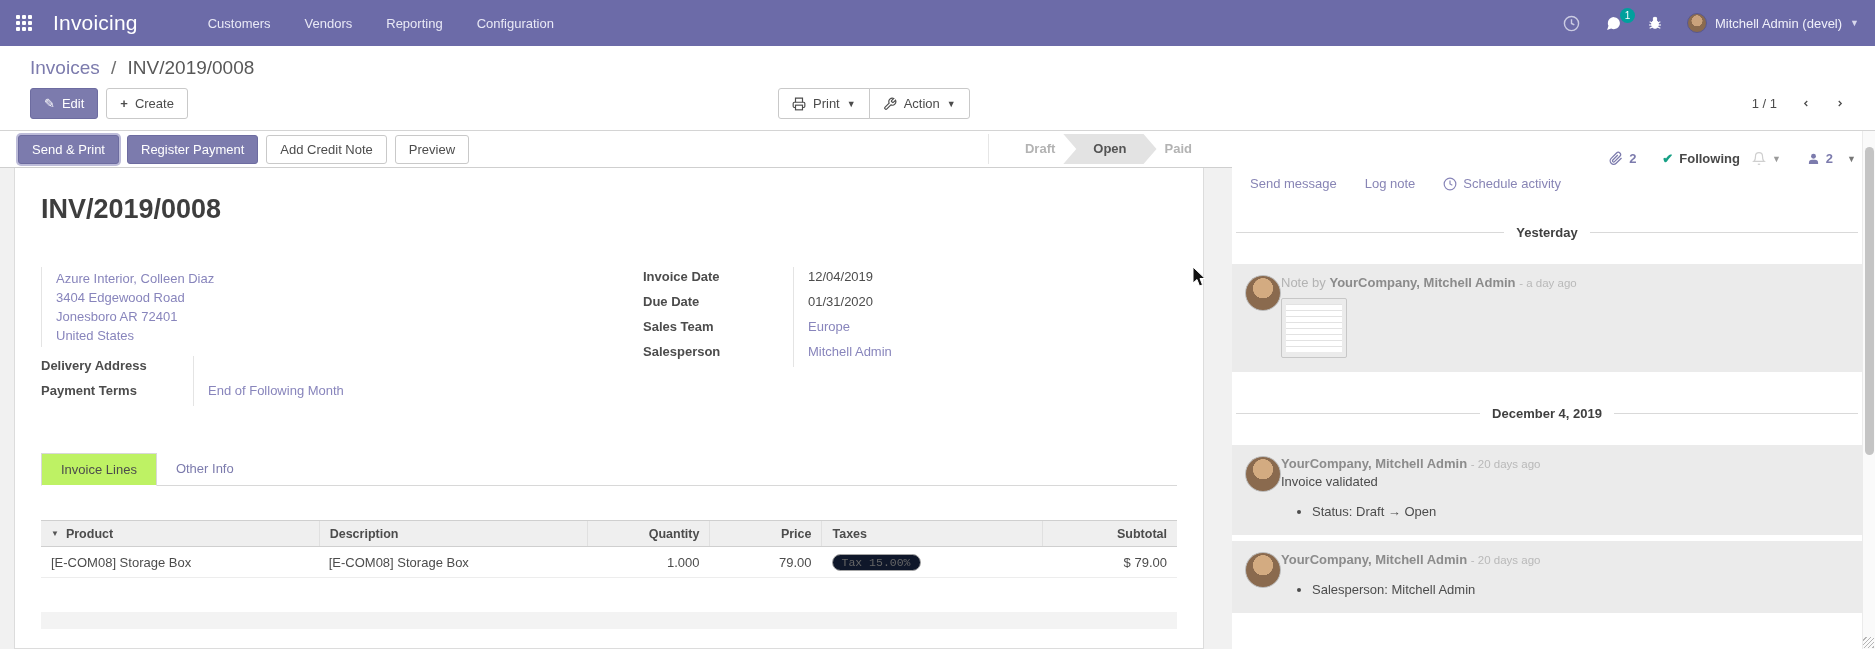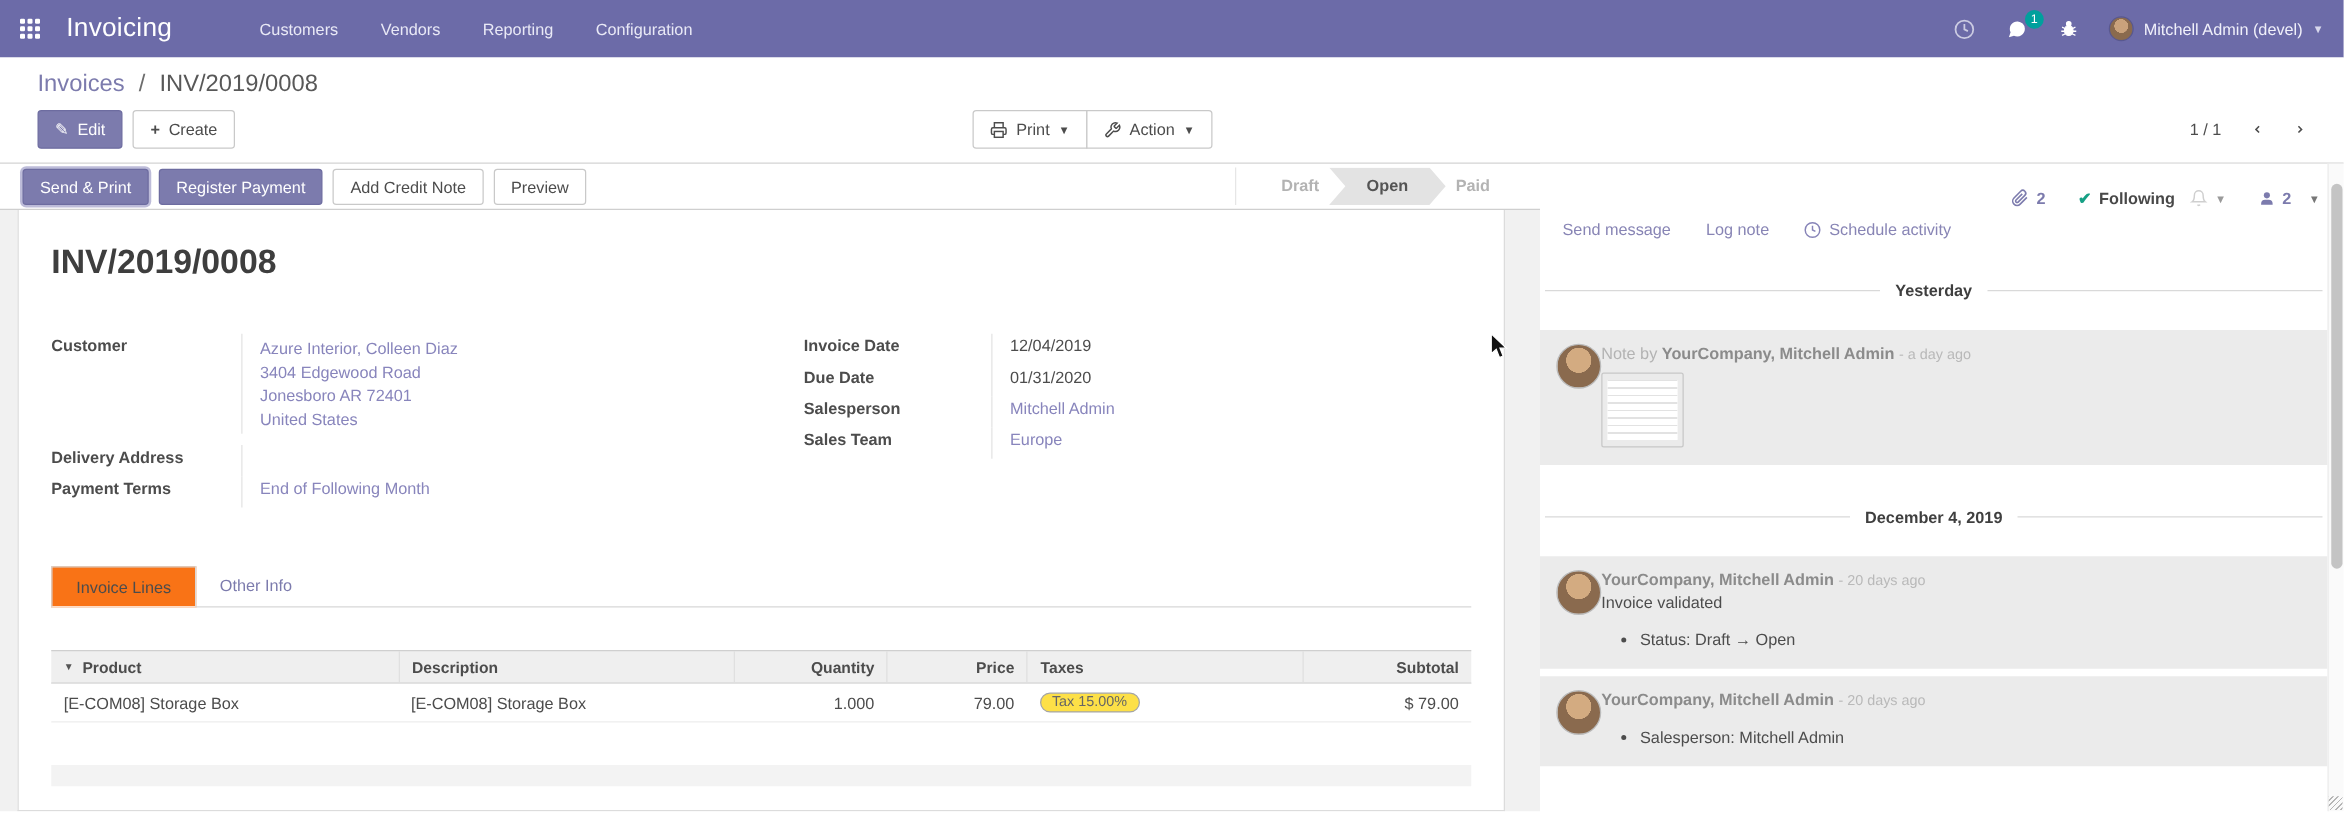--- a/index.html
+++ b/index.html
@@ -62,38 +62,38 @@
   .fval { flex:1; border-left:1px solid #e4e4e4; padding:2px 0 2px 14px; min-height:20px; }
   .fr { min-height:25px; }
   .link { color:#8885bc; cursor:pointer; }
   .dark-val { color:#4c4c4c; }
   .addr-line { line-height:19px; }
   .spacer8 { height:9px; }
 
   
   .tabs { display:flex; margin-top:46px; border-bottom:1px solid #d8d8d8; padding-left:0; }
   .tab { padding:8px 19px; font-size:13px; cursor:pointer; position:relative; top:1px; }
-  .tab.active { background:#f97316; border:1px solid #d8d8d8; border-bottom:1px solid #fff; color:#4c4c4c; }
+  .tab.active { background:#bef264; border:1px solid #d8d8d8; border-bottom:1px solid #fff; color:#4c4c4c; }
   .tab.inactive { color:#7c7bad; }
 
   
   .lines { margin-top:34px; }
   .trow { display:flex; align-items:center; }
   .thead { background:#efefef; border-top:1px solid #cfcfcf; border-bottom:1px solid #cfcfcf; height:27px; font-weight:700; font-size:12.5px; color:#4c4c4c; }
   .thead .tcell + .tcell { border-left:1px solid #e0e0e0; }
   .tcell { padding:0 10px; height:100%; display:flex; align-items:center; }
   .c-product { width:25.4%; }
   .c-desc { width:24.5%; }
   .c-qty { width:11.2%; justify-content:flex-end; }
   .c-price { width:10.2%; justify-content:flex-end; }
   .c-tax { width:16.4%; }
   .c-sub { width:12.3%; justify-content:flex-end;margin-left:41px; }
   .tbody { height:31px; border-bottom:1px solid #ededed; font-size:13px; color:#4c4c4c; background:#fff; }
   .sort-caret { font-size:8px; color:#555; margin-right:7px; }
-  .tax-pill { border:1px solid #a5a5a5; border-radius:20px; padding:1px 9px; font-size:11.5px; color:#666; background:#fde047; white-space:nowrap; }
+  .tax-pill { border:1px solid #a5a5a5; border-radius:20px; padding:1px 9px; font-size:11.5px; color:#666; background:#0f172a; white-space:nowrap;font-family:Liberation Mono, monospace; }
   .stripe { height:17px; background:#f3f3f3; }
   .gap-w1 { height:34px; } .gap-w2 { height:28px; }
 
   
   .follow-row { display:flex; align-items:center; justify-content:flex-end; gap:26px; padding:20px 6px 6px 18px; font-size:13px; }
   .f-item { display:inline-flex; align-items:center; gap:6px; cursor:pointer; }
   .purple-txt { color:#7c7bad; font-weight:700; }
   .following-txt { color:#484848; font-weight:700; }
   .tiny-caret { font-size:9px; color:#9a9a9a; }
   .chat-actions { display:flex; gap:28px; padding:4px 18px 0; font-size:13px; color:#8885b5; }
@@ -255,21 +255,20 @@
       </div>
     </div>
 
     <div class="sheet-bg">
       <div class="sheet">
         <div class="inv-title">INV/2019/0008</div>
 
         <div class="fields">
           <div class="fgroup-left">
             <div class="frow">
-              <div class="flabel">Customer</div>
               <div class="fval">
                 <div class="addr-line link">Azure Interior, Colleen Diaz</div>
                 <div class="addr-line link">3404 Edgewood Road</div>
                 <div class="addr-line link">Jonesboro AR 72401</div>
                 <div class="addr-line link">United States</div>
               </div>
             </div>
             <div class="spacer8"></div>
             <div class="frow fr">
               <div class="flabel">Delivery Address</div>
@@ -284,26 +283,26 @@
           <div class="fgroup-right">
             <div class="frow fr">
               <div class="flabel">Invoice Date</div>
               <div class="fval dark-val">12/04/2019</div>
             </div>
             <div class="frow fr">
               <div class="flabel">Due Date</div>
               <div class="fval dark-val">01/31/2020</div>
             </div>
             <div class="frow fr">
+              <div class="flabel">Sales Team</div>
+              <div class="fval link">Europe</div>
+            </div>
+            <div class="frow fr">
               <div class="flabel">Salesperson</div>
               <div class="fval link">Mitchell Admin</div>
-            </div>
-            <div class="frow fr">
-              <div class="flabel">Sales Team</div>
-              <div class="fval link">Europe</div>
             </div>
           </div>
         </div>
 
         <div class="tabs">
           <div class="tab active">Invoice Lines</div>
           <div class="tab inactive">Other Info</div>
         </div>
 
         <div class="lines">

